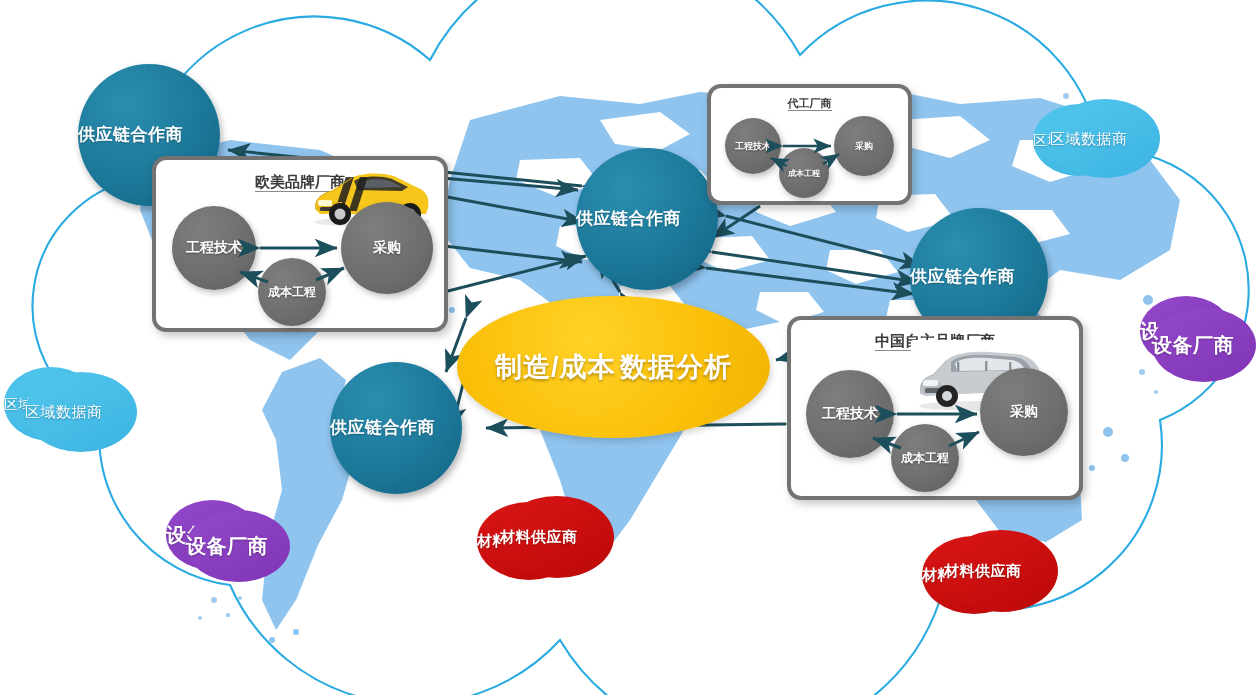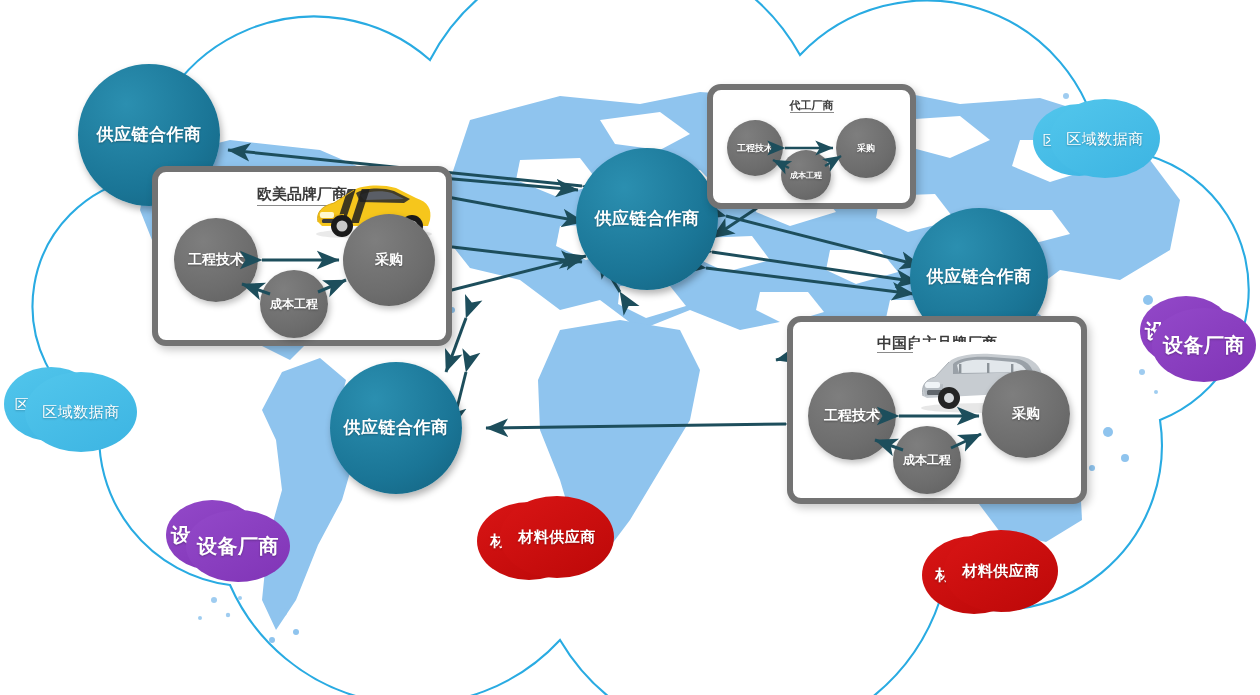--- a/index.html
+++ b/index.html
@@ -20,21 +20,20 @@
     width:1260px;height:695px;
   }
   #bg-svg{z-index:1;}
   #arrow-svg{z-index:4;pointer-events:none;}
 
   
   .node{
     position:absolute;
     display:flex;
     align-items:center;
-    justify-content:center;
     text-align:center;
     color:#ffffff;
     border-radius:50%;
     box-sizing:border-box;
     letter-spacing:.5px;
     text-shadow:0 1px 2px rgba(0,0,0,.28);
     user-select:none;
   }
   .node .lbl{display:block;line-height:1.15;}
 
@@ -97,21 +96,21 @@
     line-height:1.28;
     text-align:center;
     text-shadow:0 2px 3px rgba(0,0,0,.30);
     letter-spacing:1px;
   }
 
   
   .panel{
     position:absolute;
     background:#ffffff;
-    border:6px solid #737373;
+    border:4px solid #737373;
     border-radius:14px;
     box-shadow:3px 4px 8px rgba(0,0,0,.22);
     z-index:7;
   }
   .panel .ptitle{
     position:absolute;
     left:0;right:0;
     text-align:center;
     color:#3c3c3c;
     font-weight:700;
@@ -127,21 +126,21 @@
     color:#ffffff;
     display:flex;align-items:center;justify-content:center;
     font-weight:700;
     text-shadow:0 1px 2px rgba(0,0,0,.35);
     box-shadow:2px 3px 6px rgba(0,0,0,.25);
   }
 
   .carimg{position:absolute;border-radius:2px;overflow:hidden;}
 
   
-  #panel-eu{left:152px;top:166px;width:288px;height:168px;font-family:Liberation Mono, monospace;}
+  #panel-eu{left:152px;top:156px;width:288px;height:168px;}
   #panel-eu .ptitle{top:13px;font-size:15px;}
   #panel-eu .c-eng{left:16px;top:46px;width:84px;height:84px;font-size:14px;}
   #panel-eu .c-pur{left:185px;top:42px;width:92px;height:92px;font-size:14px;}
   #panel-eu .c-cost{left:102px;top:98px;width:68px;height:68px;font-size:12px;}
   #panel-eu .carimg{left:150px;top:4px;width:130px;height:64px;}
 
   
   #panel-oem{left:707px;top:84px;width:197px;height:113px;}
   #panel-oem .ptitle{top:8px;font-size:11px;}
   #panel-oem .c-eng{left:14px;top:30px;width:56px;height:56px;font-size:9px;}
@@ -293,20 +292,26 @@
       <line x1="712" y1="252" x2="918" y2="282" marker-start="url(#ah)"></line>
       <line x1="706" y1="268" x2="914" y2="294" marker-start="url(#ah)"></line>
 
       <line x1="938" y1="320" x2="776" y2="360" marker-start="url(#ah)"></line>
       <line x1="786" y1="424" x2="486" y2="428" marker-start="url(#ah)"></line>
 
       <line x1="760" y1="206" x2="712" y2="238"></line>
     </g>
   </svg>
 
+  <div id="center-ellipse">
+    <div>
+      <span class="lbl">制造/成本</span>
+      <span class="lbl">数据分析</span>
+    </div>
+  </div>
 
   <div class="node scp" style="left:78px;top:64px;width:142px;height:142px;">
     <span class="lbl">供应链合作商</span>
   </div>
 
   <div class="node scp" style="left:576px;top:148px;width:142px;height:142px;">
     <span class="lbl">供应链合作商</span>
   </div>
 
   <div class="node scp" style="left:910px;top:208px;width:138px;height:138px;">

